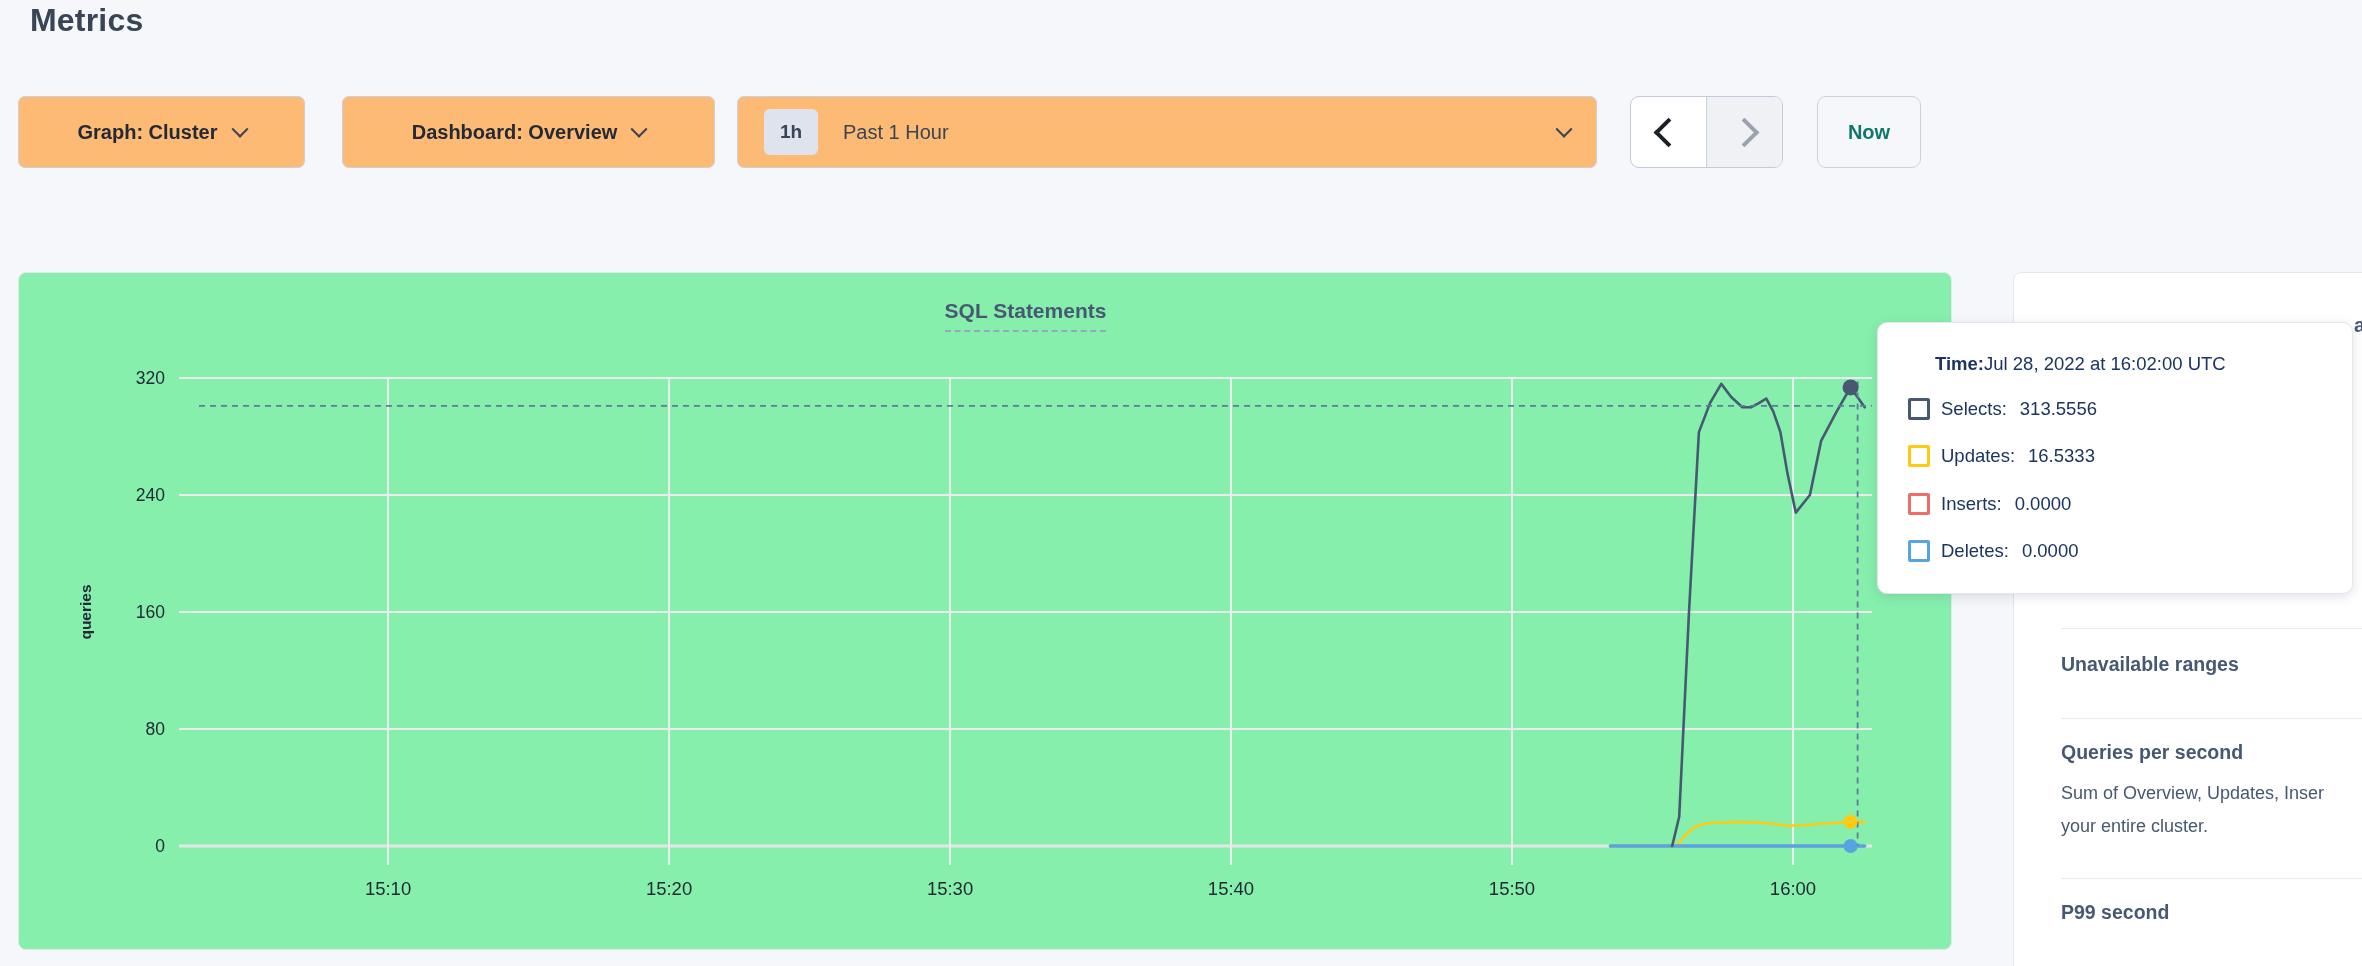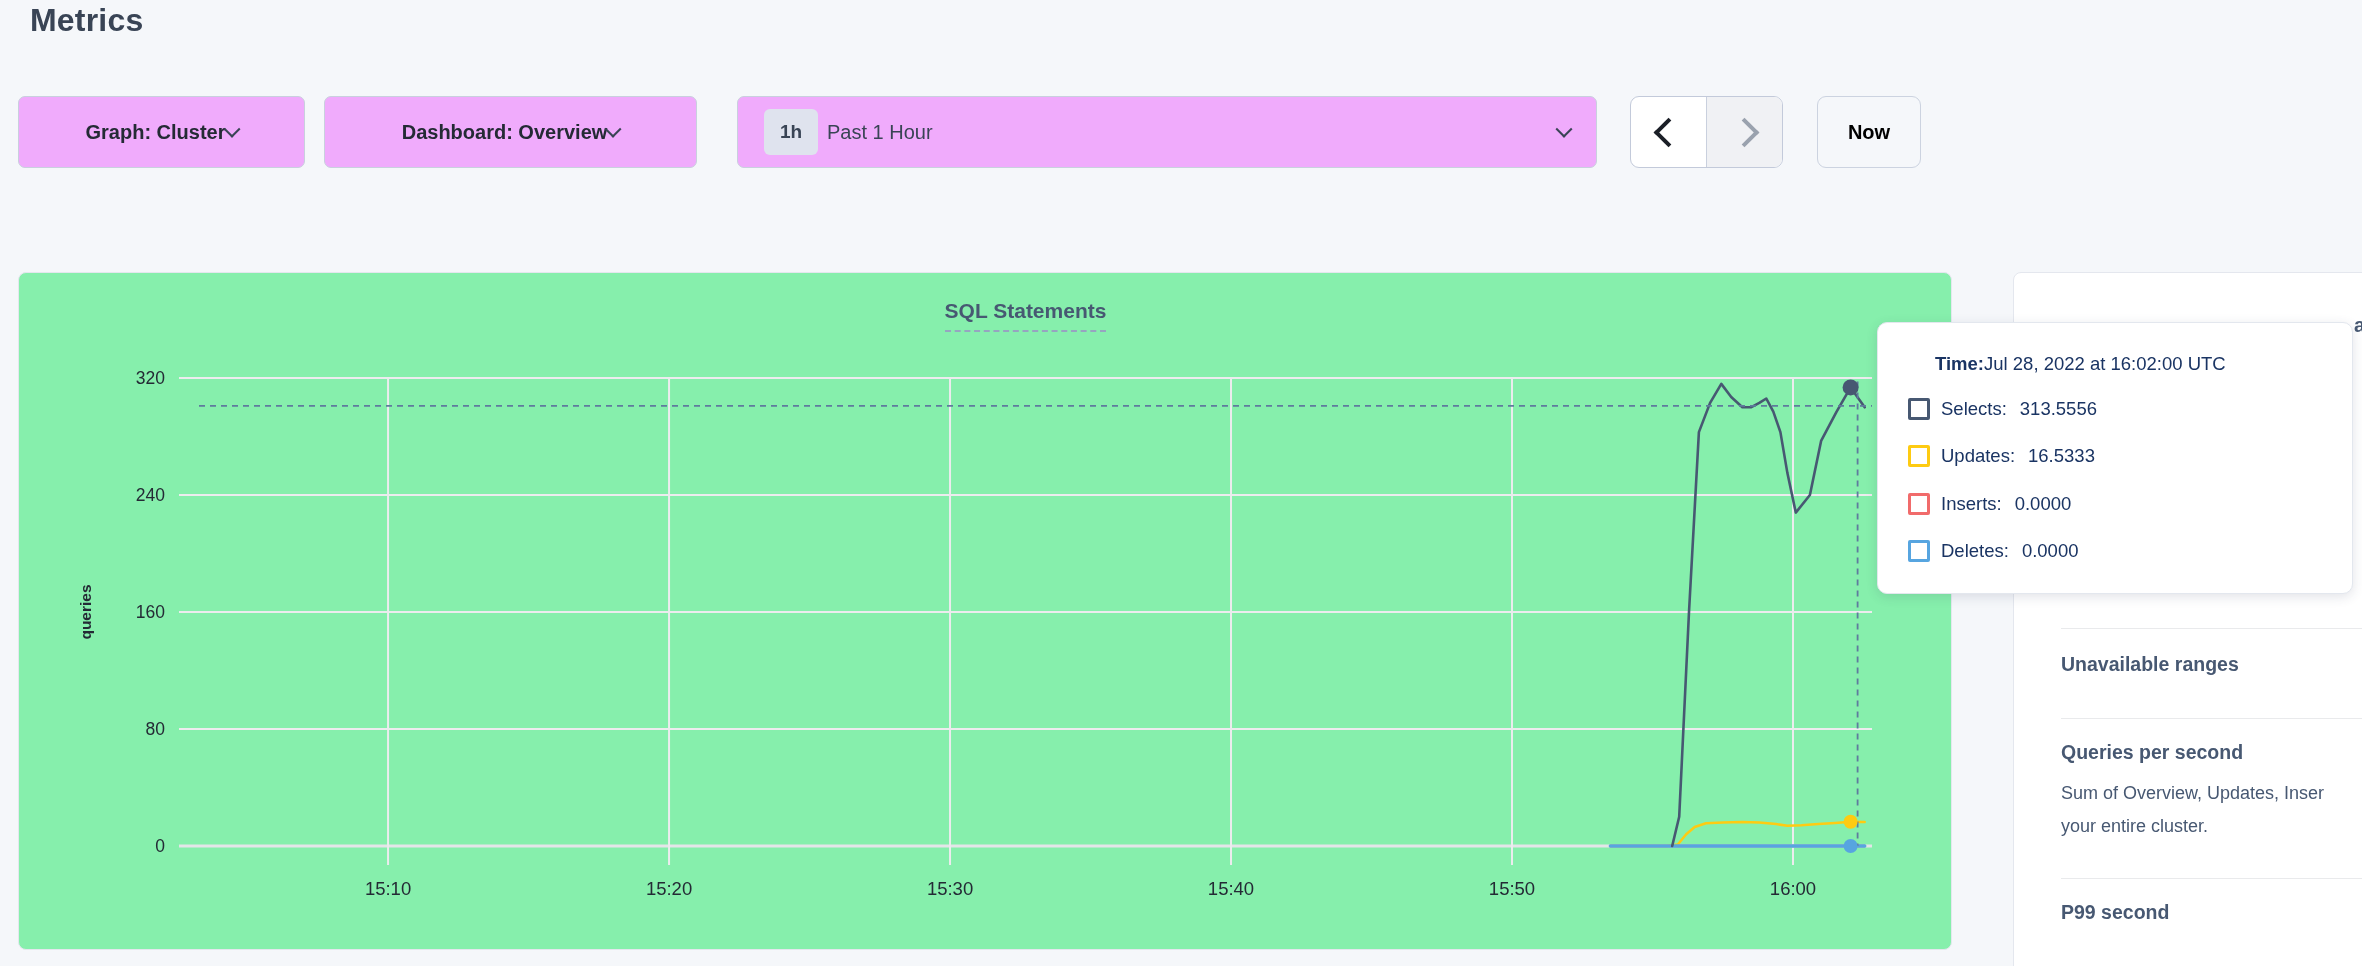--- a/index.html
+++ b/index.html
@@ -9,42 +9,42 @@
     font-family:"Liberation Sans",sans-serif;
     -webkit-font-smoothing:antialiased;
   }
   .abs{position:absolute;box-sizing:border-box}
 
   
   #page-title{left:30px;top:2px;font-size:32px;font-weight:700;color:#394455;letter-spacing:.2px}
 
   
   .tb-btn{
-    top:96px;height:72px;background:#f0abfc;border:1px solid #c9d0de;border-radius:7px;
-    display:flex;align-items:center;justify-content:center;gap:0;
+    top:96px;height:72px;background:#fdba74;border:1px solid #c9d0de;border-radius:7px;
+    display:flex;align-items:center;justify-content:center;gap:16px;
     font-size:20px;font-weight:700;color:#242a35;cursor:pointer;
   }
   #graph-dd{left:18px;width:287px}
-  #dashboard-dd{left:324px;width:373px}
+  #dashboard-dd{left:342px;width:373px}
   #time-dd{left:737px;width:860px;justify-content:flex-start;padding:0 26px;font-weight:400;color:#394455}
   .chev{width:10px;height:10px;border-right:2.5px solid #394455;border-bottom:2.5px solid #394455;
         transform:rotate(45deg) translate(-2px,-2px);display:inline-block}
   #time-dd .chev{margin-left:auto}
   .time-badge{width:54px;height:46px;border-radius:6px;background:#dfe3ee;color:#394455;
               font-weight:700;font-size:19px;display:flex;align-items:center;justify-content:center;margin-right:9px}
   #arrow-group{left:1630px;top:96px;width:153px;height:72px;border:1px solid #c3cada;border-radius:9px;
                display:flex;overflow:hidden;background:#fff}
   .arrow-half{flex:1;display:flex;align-items:center;justify-content:center;cursor:pointer}
   #next-half{background:#f0f1f4;border-left:1px solid #c9d0de;cursor:default}
   .big-chev{width:17px;height:17px;display:inline-block}
   .big-chev.left {border-left:4px solid #1b1f27;border-bottom:4px solid #1b1f27;transform:rotate(45deg)}
   .big-chev.right{border-right:4px solid #9aa2ae;border-top:4px solid #9aa2ae;transform:rotate(45deg)}
   #now-btn{left:1817px;top:96px;width:104px;height:72px;border:1px solid #ccd3e0;border-radius:9px;
            background:transparent;display:flex;align-items:center;justify-content:center;
-           font-size:20px;font-weight:600;color:#000000;cursor:default}
+           font-size:20px;font-weight:600;color:#0f766e;cursor:default}
 
   
   #chart-card{left:18px;top:272px;width:1934px;height:678px;background:#86efac;
               border:1px solid #e4e7ee;border-radius:8px}
   #chart-title-wrap{left:160px;top:26px;width:1693px;text-align:center}
   #chart-title{display:inline-block;font-size:21px;font-weight:700;color:#475872;
                border-bottom:2px dashed #96a5c0;padding-bottom:7px;cursor:pointer}
   #y-axis-label{left:67px;top:339px;transform:translate(-50%,-50%) rotate(-90deg);
                 font-size:15.5px;font-weight:700;color:#242a35;white-space:nowrap}
   #chart-svg{position:absolute;left:0;top:0}

